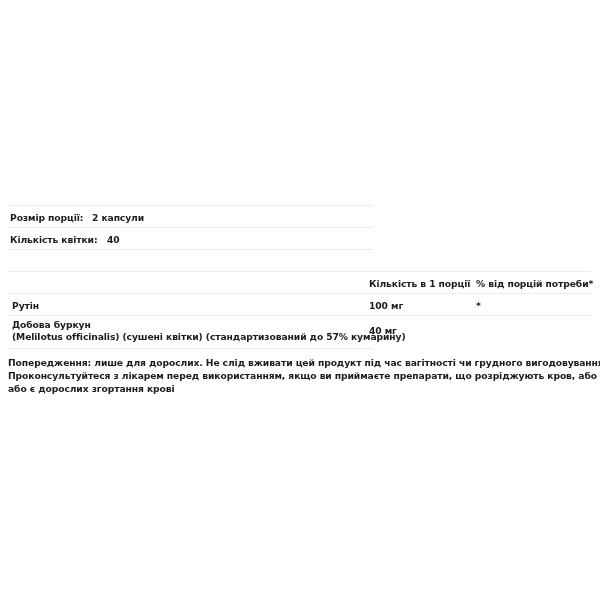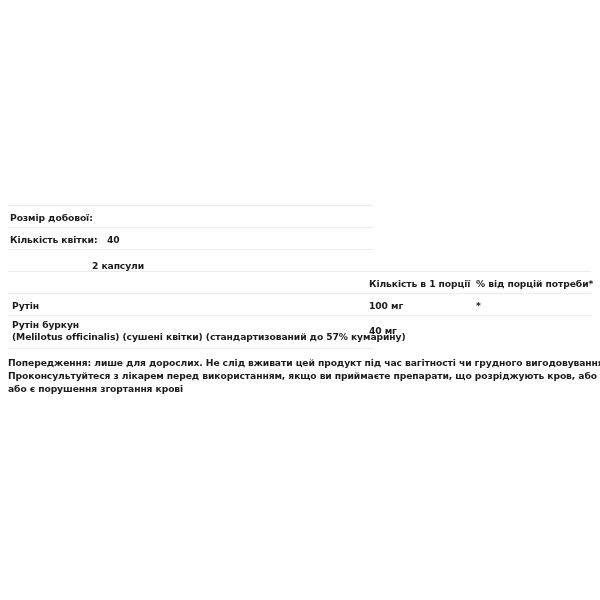--- a/index.html
+++ b/index.html
@@ -4,21 +4,21 @@
 <style>
   html, body { margin: 0; padding: 0; background: #ffffff; }
   body { width: 600px; height: 600px; position: relative; overflow: hidden;
          font-family: "DejaVu Sans", "Liberation Sans", sans-serif; color: #1c1c1c; }
   .wrap { position: absolute; left: 8px; top: 205px; width: 583px; }
   .row { position: relative; border-top: 1px solid #ececec; font-size: 9.2px; font-weight: bold; letter-spacing: -0.1px; }
   .short { width: 365px; }
   .r-serv { height: 21px; }
   .r-serv span { position: absolute; top: 6px; }
   .label { left: 2px; }
-  .val1 { left: 84px; margin-top: 48px; }
+  .val1 { left: 84px; }
   .val2 { left: 99px; }
   .r-blank { height: 21px; width: 365px; }
   .r-head { height: 21px; width: 583px; }
   .r-ing1 { height: 21px; width: 583px; }
   .r-ing2 { height: 32px; width: 583px; }
   .r-note { height: 22px; width: 365px; }
   .cell { position: absolute; top: 6px; white-space: nowrap; }
   .c-name { left: 4px; }
   .c-amt { left: 361px; }
   .c-dv { left: 468px; }
@@ -27,44 +27,44 @@
   .endline { border-top: 1px solid #ececec; width: 365px; }
   .warning { position: absolute; left: 8px; top: 356px; width: 585px; font-size: 9.2px; font-weight: bold;
              line-height: 13px; letter-spacing: -0.1px; color: #1c1c1c; }
   .warning div { white-space: nowrap; }
 </style>
 </head>
 <body>
 
 <div class="wrap">
   <div class="row short r-serv">
-    <span class="label">Розмір добової:</span>
+    <span class="label">Розмір порції:</span>
     <span class="val1">2 капсули</span>
   </div>
   <div class="row short r-serv">
     <span class="label">Кількість квітки:</span>
     <span class="val2">40</span>
   </div>
   <div class="row r-blank"></div>
   <div class="row r-head">
     <span class="cell c-amt">Кількість в 1 порції</span>
     <span class="cell c-dv">% від порцій потреби*</span>
   </div>
   <div class="row r-ing1">
     <span class="cell c-name">Рутін</span>
     <span class="cell c-amt">100 мг</span>
     <span class="cell c-dv">*</span>
   </div>
   <div class="row r-ing2">
     <div class="cell c-name">
-      <div>Рутін буркун</div>
+      <div>Добова буркун</div>
       <div>(Melilotus officinalis) (сушені квітки) (стандартизований до 57% кумарину)</div>
     </div>
     <span class="cell c-amt">40 мг</span>
   </div>
   <div class="endline"></div>
 </div>
 
 <div class="warning">
   <div>Попередження: лише для дорослих. Не слід вживати цей продукт під час вагітності чи грудного вигодовування.</div>
   <div>Проконсультуйтеся з лікарем перед використанням, якщо ви приймаєте препарати, що розріджують кров, або якщо у вас є</div>
-  <div>або є порушення згортання крові</div>
+  <div>або є дорослих згортання крові</div>
 </div>
 
 </body></html>

